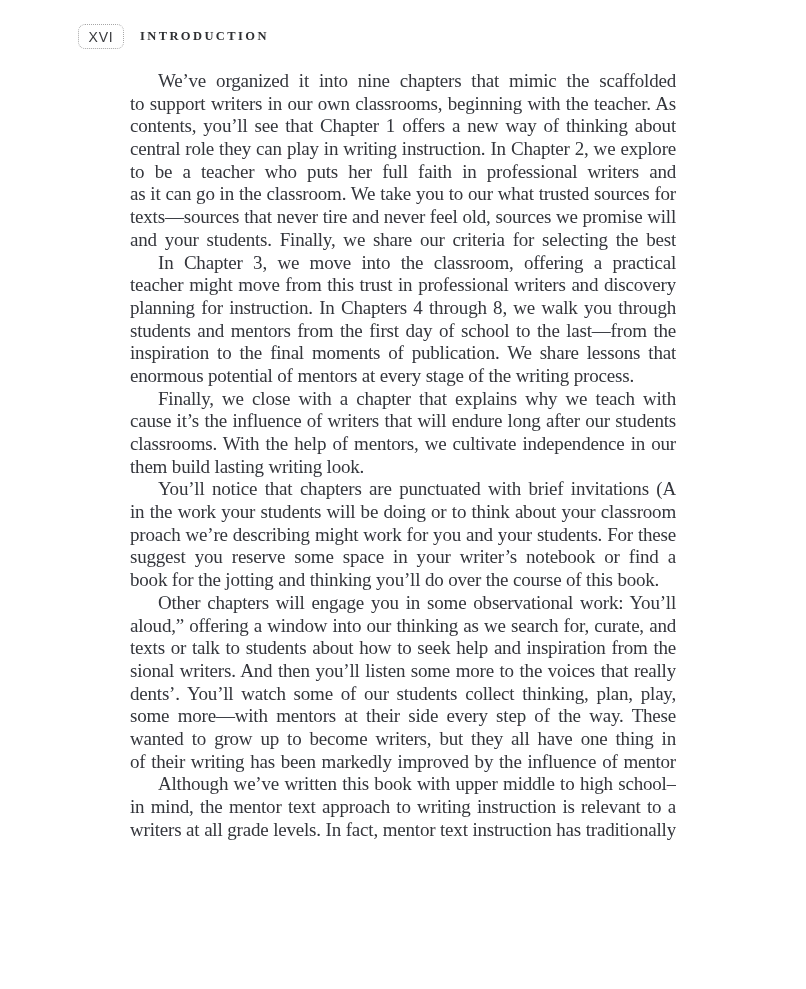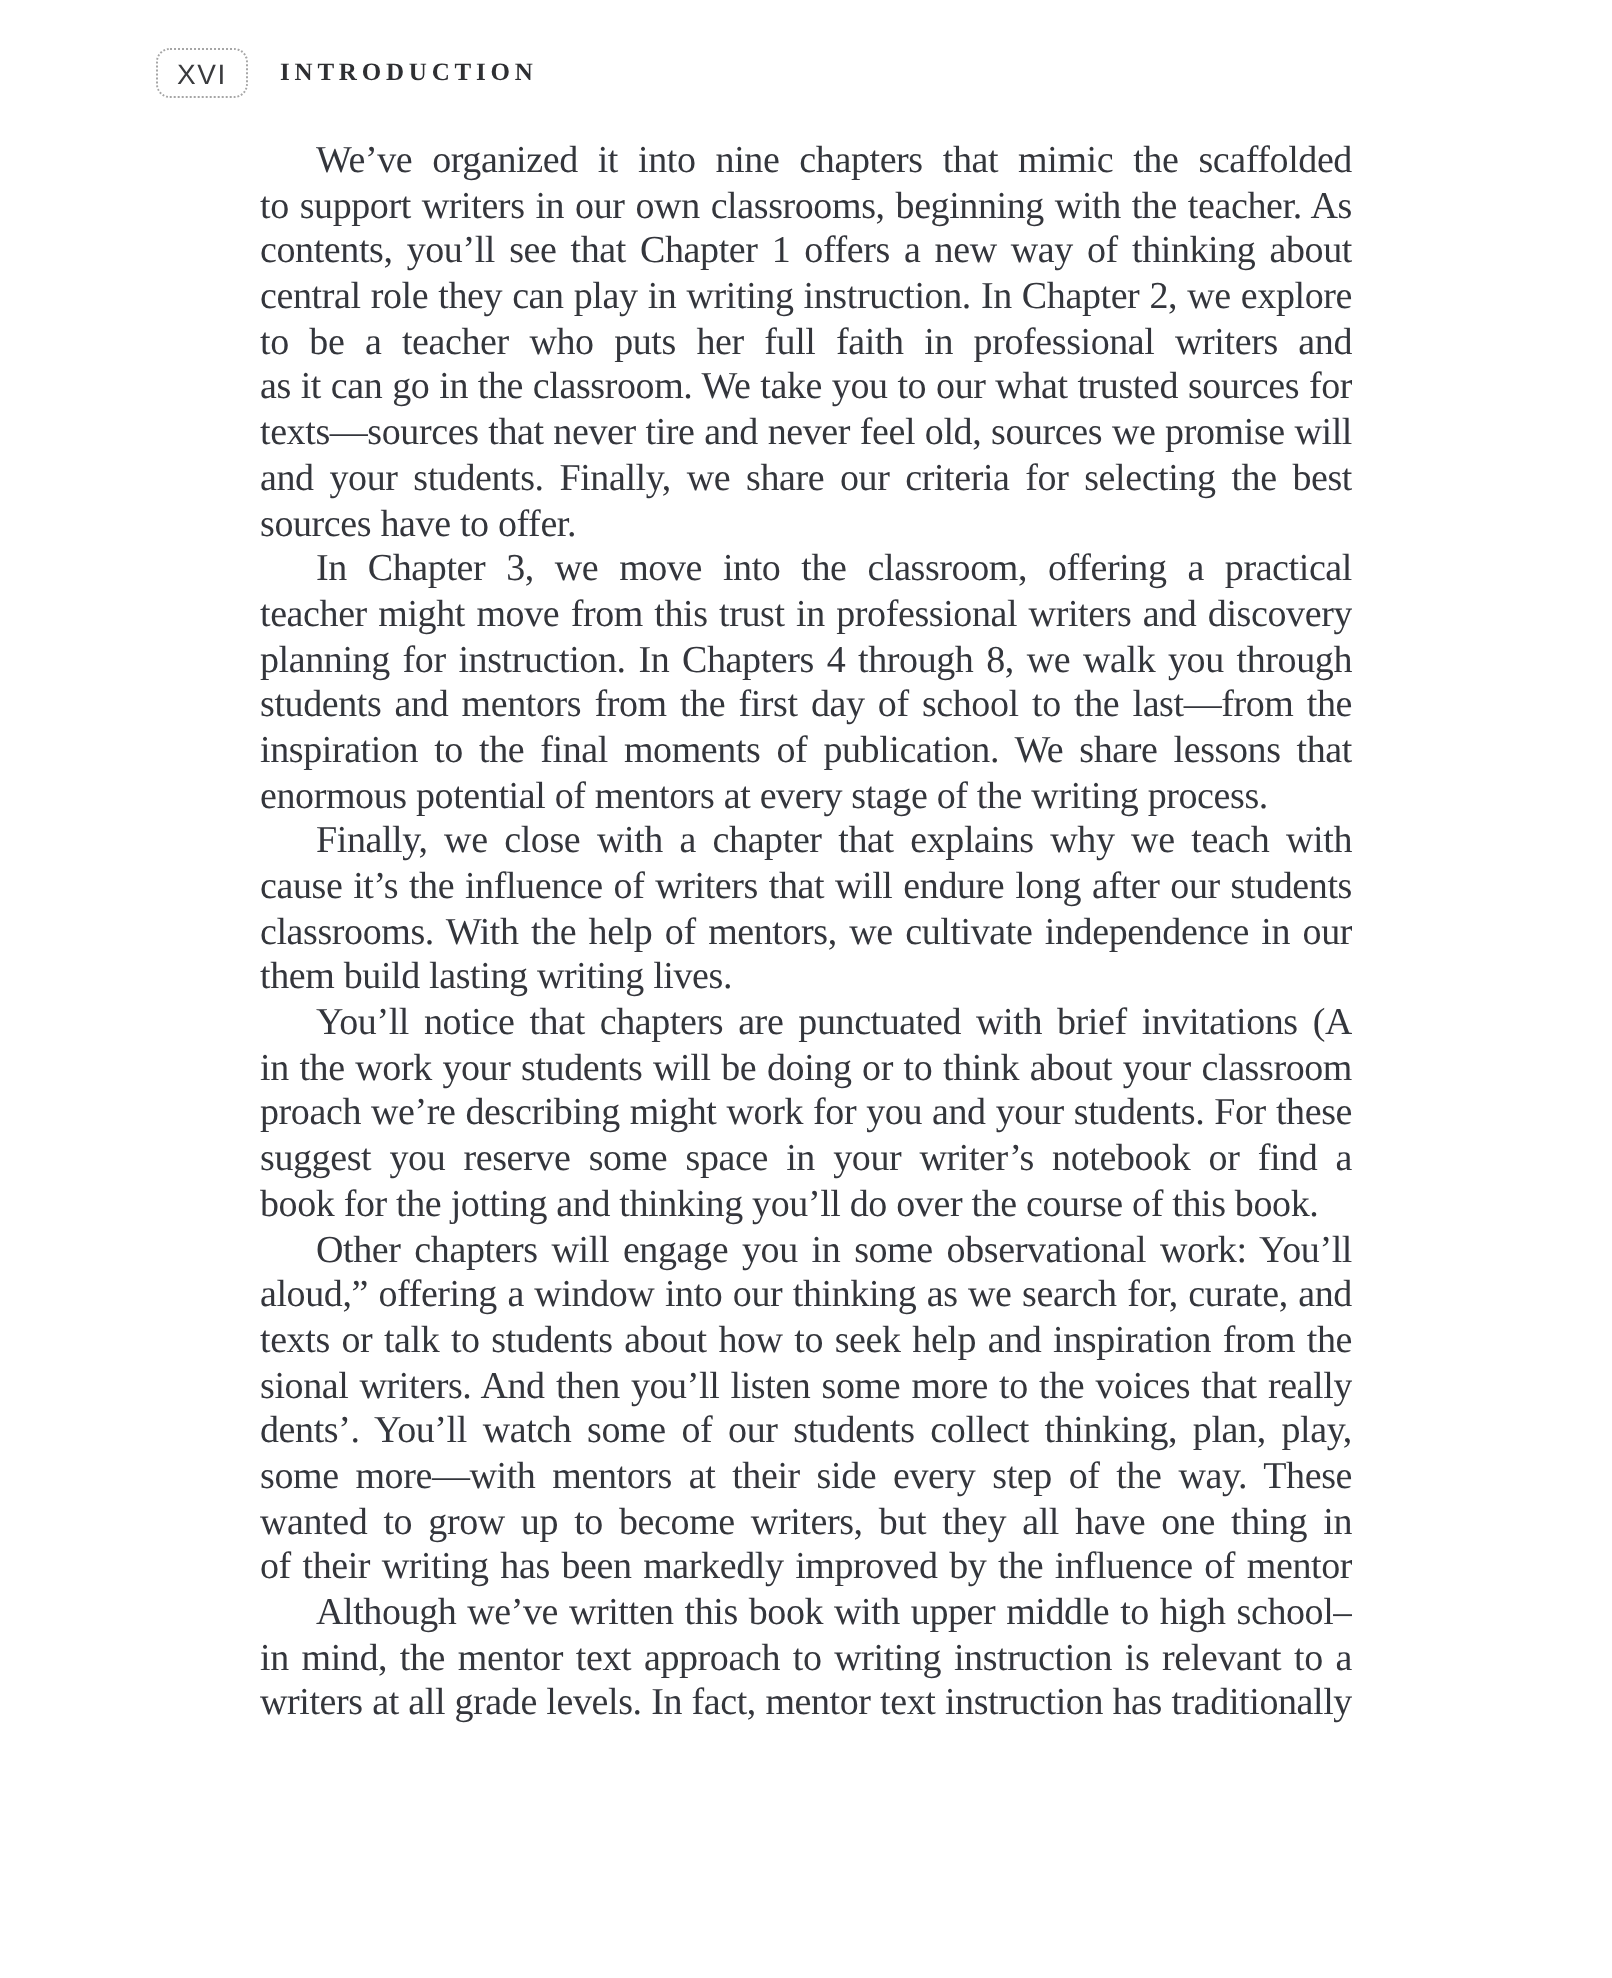--- a/index.html
+++ b/index.html
@@ -79,35 +79,34 @@
   <div class="body-text">
       <div class="para">
         <div class="line first">We’ve organized it into nine chapters that mimic the scaffolded instruction we use</div>
         <div class="line">to support writers in our own classrooms, beginning with the teacher. As you look at the</div>
         <div class="line">contents, you’ll see that Chapter 1 offers a new way of thinking about mentor texts and the</div>
         <div class="line">central role they can play in writing instruction. In Chapter 2, we explore what it means</div>
         <div class="line">to be a teacher who puts her full faith in professional writers and leverages this faith as far</div>
         <div class="line">as it can go in the classroom. We take you to our what trusted sources for finding mentor</div>
         <div class="line">texts—sources that never tire and never feel old, sources we promise will excite both you</div>
         <div class="line">and your students. Finally, we share our criteria for selecting the best mentor texts these</div>
-        <div class="line last">sources have to offer.</div>
       </div>
       <div class="para">
         <div class="line first">In Chapter 3, we move into the classroom, offering a practical explanation of how a</div>
         <div class="line">teacher might move from this trust in professional writers and discovery of rich texts to</div>
         <div class="line">planning for instruction. In Chapters 4 through 8, we walk you through our work with</div>
         <div class="line">students and mentors from the first day of school to the last—from the early stages of</div>
         <div class="line">inspiration to the final moments of publication. We share lessons that demonstrate the</div>
         <div class="line last">enormous potential of mentors at every stage of the writing process.</div>
       </div>
       <div class="para">
         <div class="line first">Finally, we close with a chapter that explains why we teach with mentors at all, be-</div>
         <div class="line">cause it’s the influence of writers that will endure long after our students have left our</div>
         <div class="line">classrooms. With the help of mentors, we cultivate independence in our writers and help</div>
-        <div class="line last">them build lasting writing lives.</div>
+        <div class="line last">them build lasting writing look.</div>
       </div>
       <div class="para">
         <div class="line first">You’ll notice that chapters are punctuated with brief invitations (A Way In) to engage</div>
         <div class="line">in the work your students will be doing or to think about your classroom and how the ap-</div>
         <div class="line">proach we’re describing might work for you and your students. For these invitations, we</div>
         <div class="line">suggest you reserve some space in your writer’s notebook or find a small, separate note-</div>
         <div class="line last">book for the jotting and thinking you’ll do over the course of this book.</div>
       </div>
       <div class="para">
         <div class="line first">Other chapters will engage you in some observational work: You’ll listen as we “teach</div>

